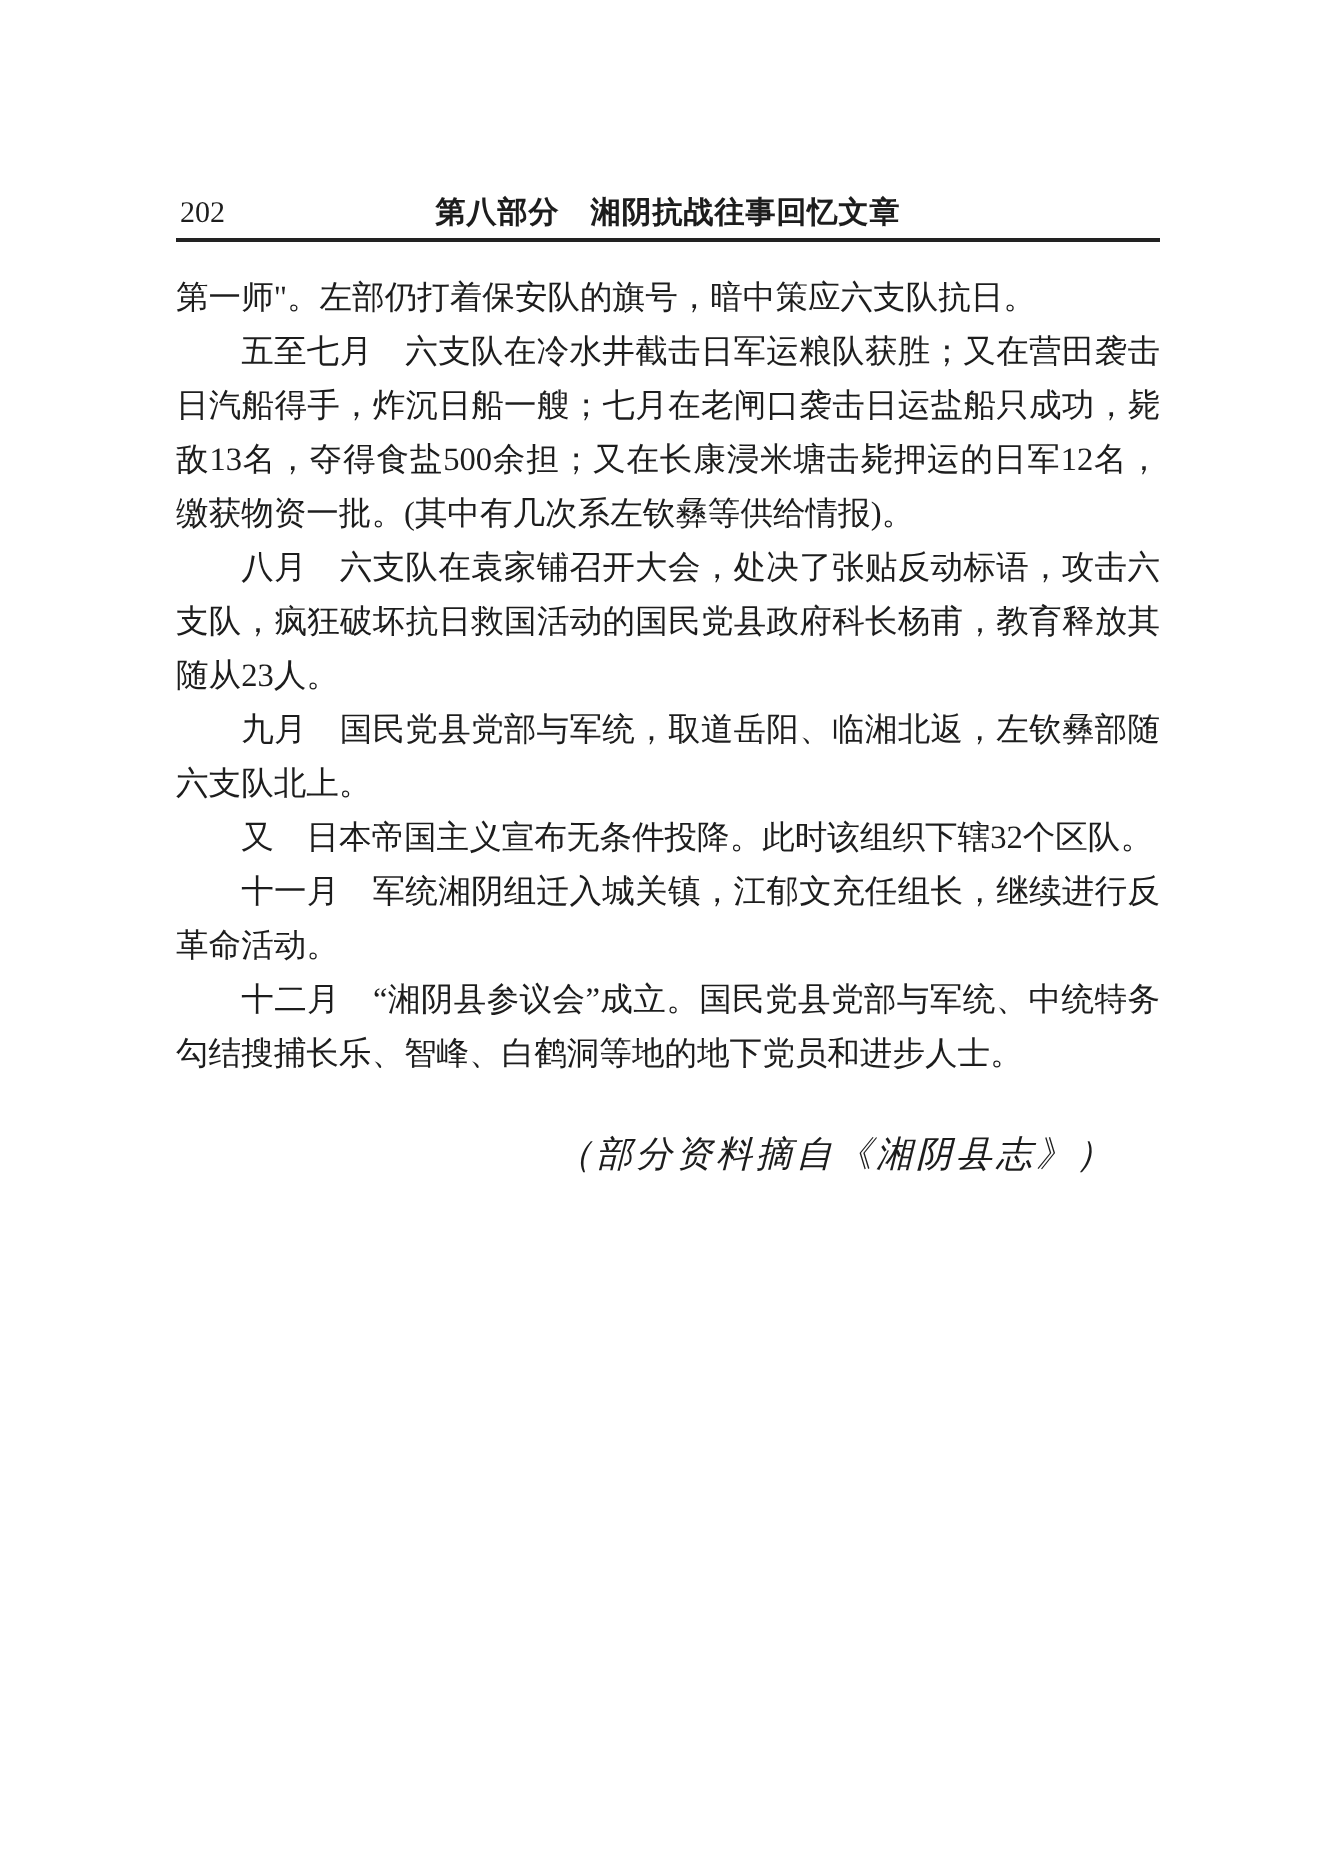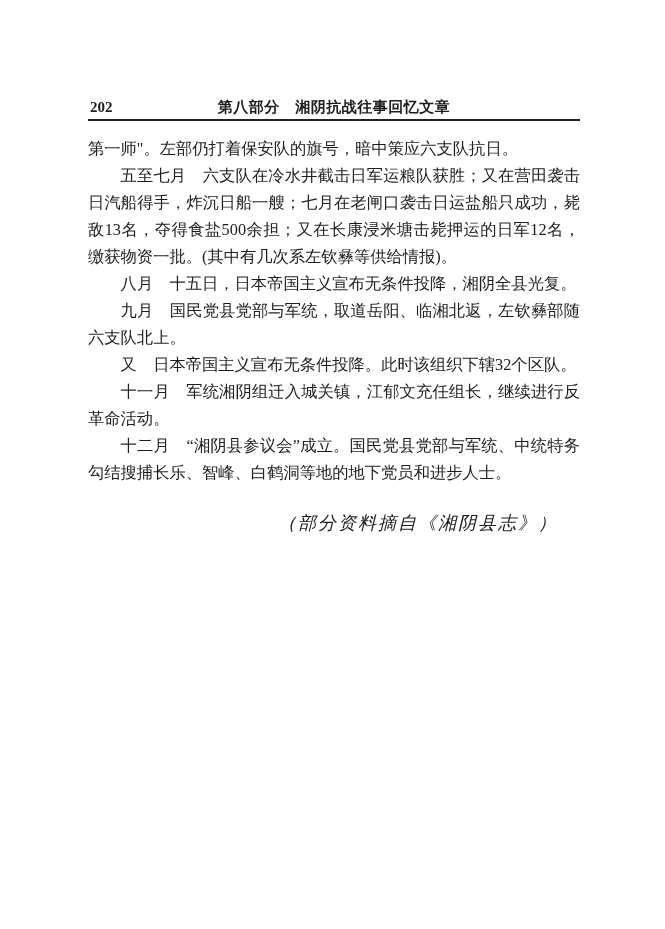--- a/index.html
+++ b/index.html
@@ -22,21 +22,20 @@
   .running-header {
     position: relative;
     height: 19px;
     font-size: 15px;
     line-height: 19px;
   }
   .running-header .pagenum {
     position: absolute;
     left: 2px;
     top: 0;
-    font-weight: bold;
   }
   .running-header .title {
     display: block;
     text-align: center;
     letter-spacing: 0.5px;
     font-weight: bold;
   }
   .header-rule {
     border: none;
     border-top: 2px solid #222222;
@@ -74,21 +73,21 @@
 
     <div class="running-header">
       <span class="pagenum">202</span>
       <span class="title">第八部分　湘阴抗战往事回忆文章</span>
     </div>
     <hr class="header-rule">
 
     <div class="bodytext">
       <p class="noindent">第一师"。左部仍打着保安队的旗号，暗中策应六支队抗日。</p>
       <p>五至七月　六支队在冷水井截击日军运粮队获胜；又在营田袭击日汽船得手，炸沉日船一艘；七月在老闸口袭击日运盐船只成功，毙敌13名，夺得食盐500余担；又在长康浸米塘击毙押运的日军12名，缴获物资一批。(其中有几次系左钦彝等供给情报)。</p>
-      <p>八月　十五日，日本帝国主义宣布无条件投降，湘阴全县光复。</p>
+      <p>八月　六支队在袁家铺召开大会，处决了张贴反动标语，攻击六支队，疯狂破坏抗日救国活动的国民党县政府科长杨甫，教育释放其随从23人。</p>
       <p>九月　国民党县党部与军统，取道岳阳、临湘北返，左钦彝部随六支队北上。</p>
       <p>又　日本帝国主义宣布无条件投降。此时该组织下辖32个区队。</p>
       <p>十一月　军统湘阴组迁入城关镇，江郁文充任组长，继续进行反革命活动。</p>
       <p>十二月　“湘阴县参议会”成立。国民党县党部与军统、中统特务勾结搜捕长乐、智峰、白鹤洞等地的地下党员和进步人士。</p>
       <div class="citation">（部分资料摘自《湘阴县志》）</div>
     </div>
 
   </div>
 </div>
 

